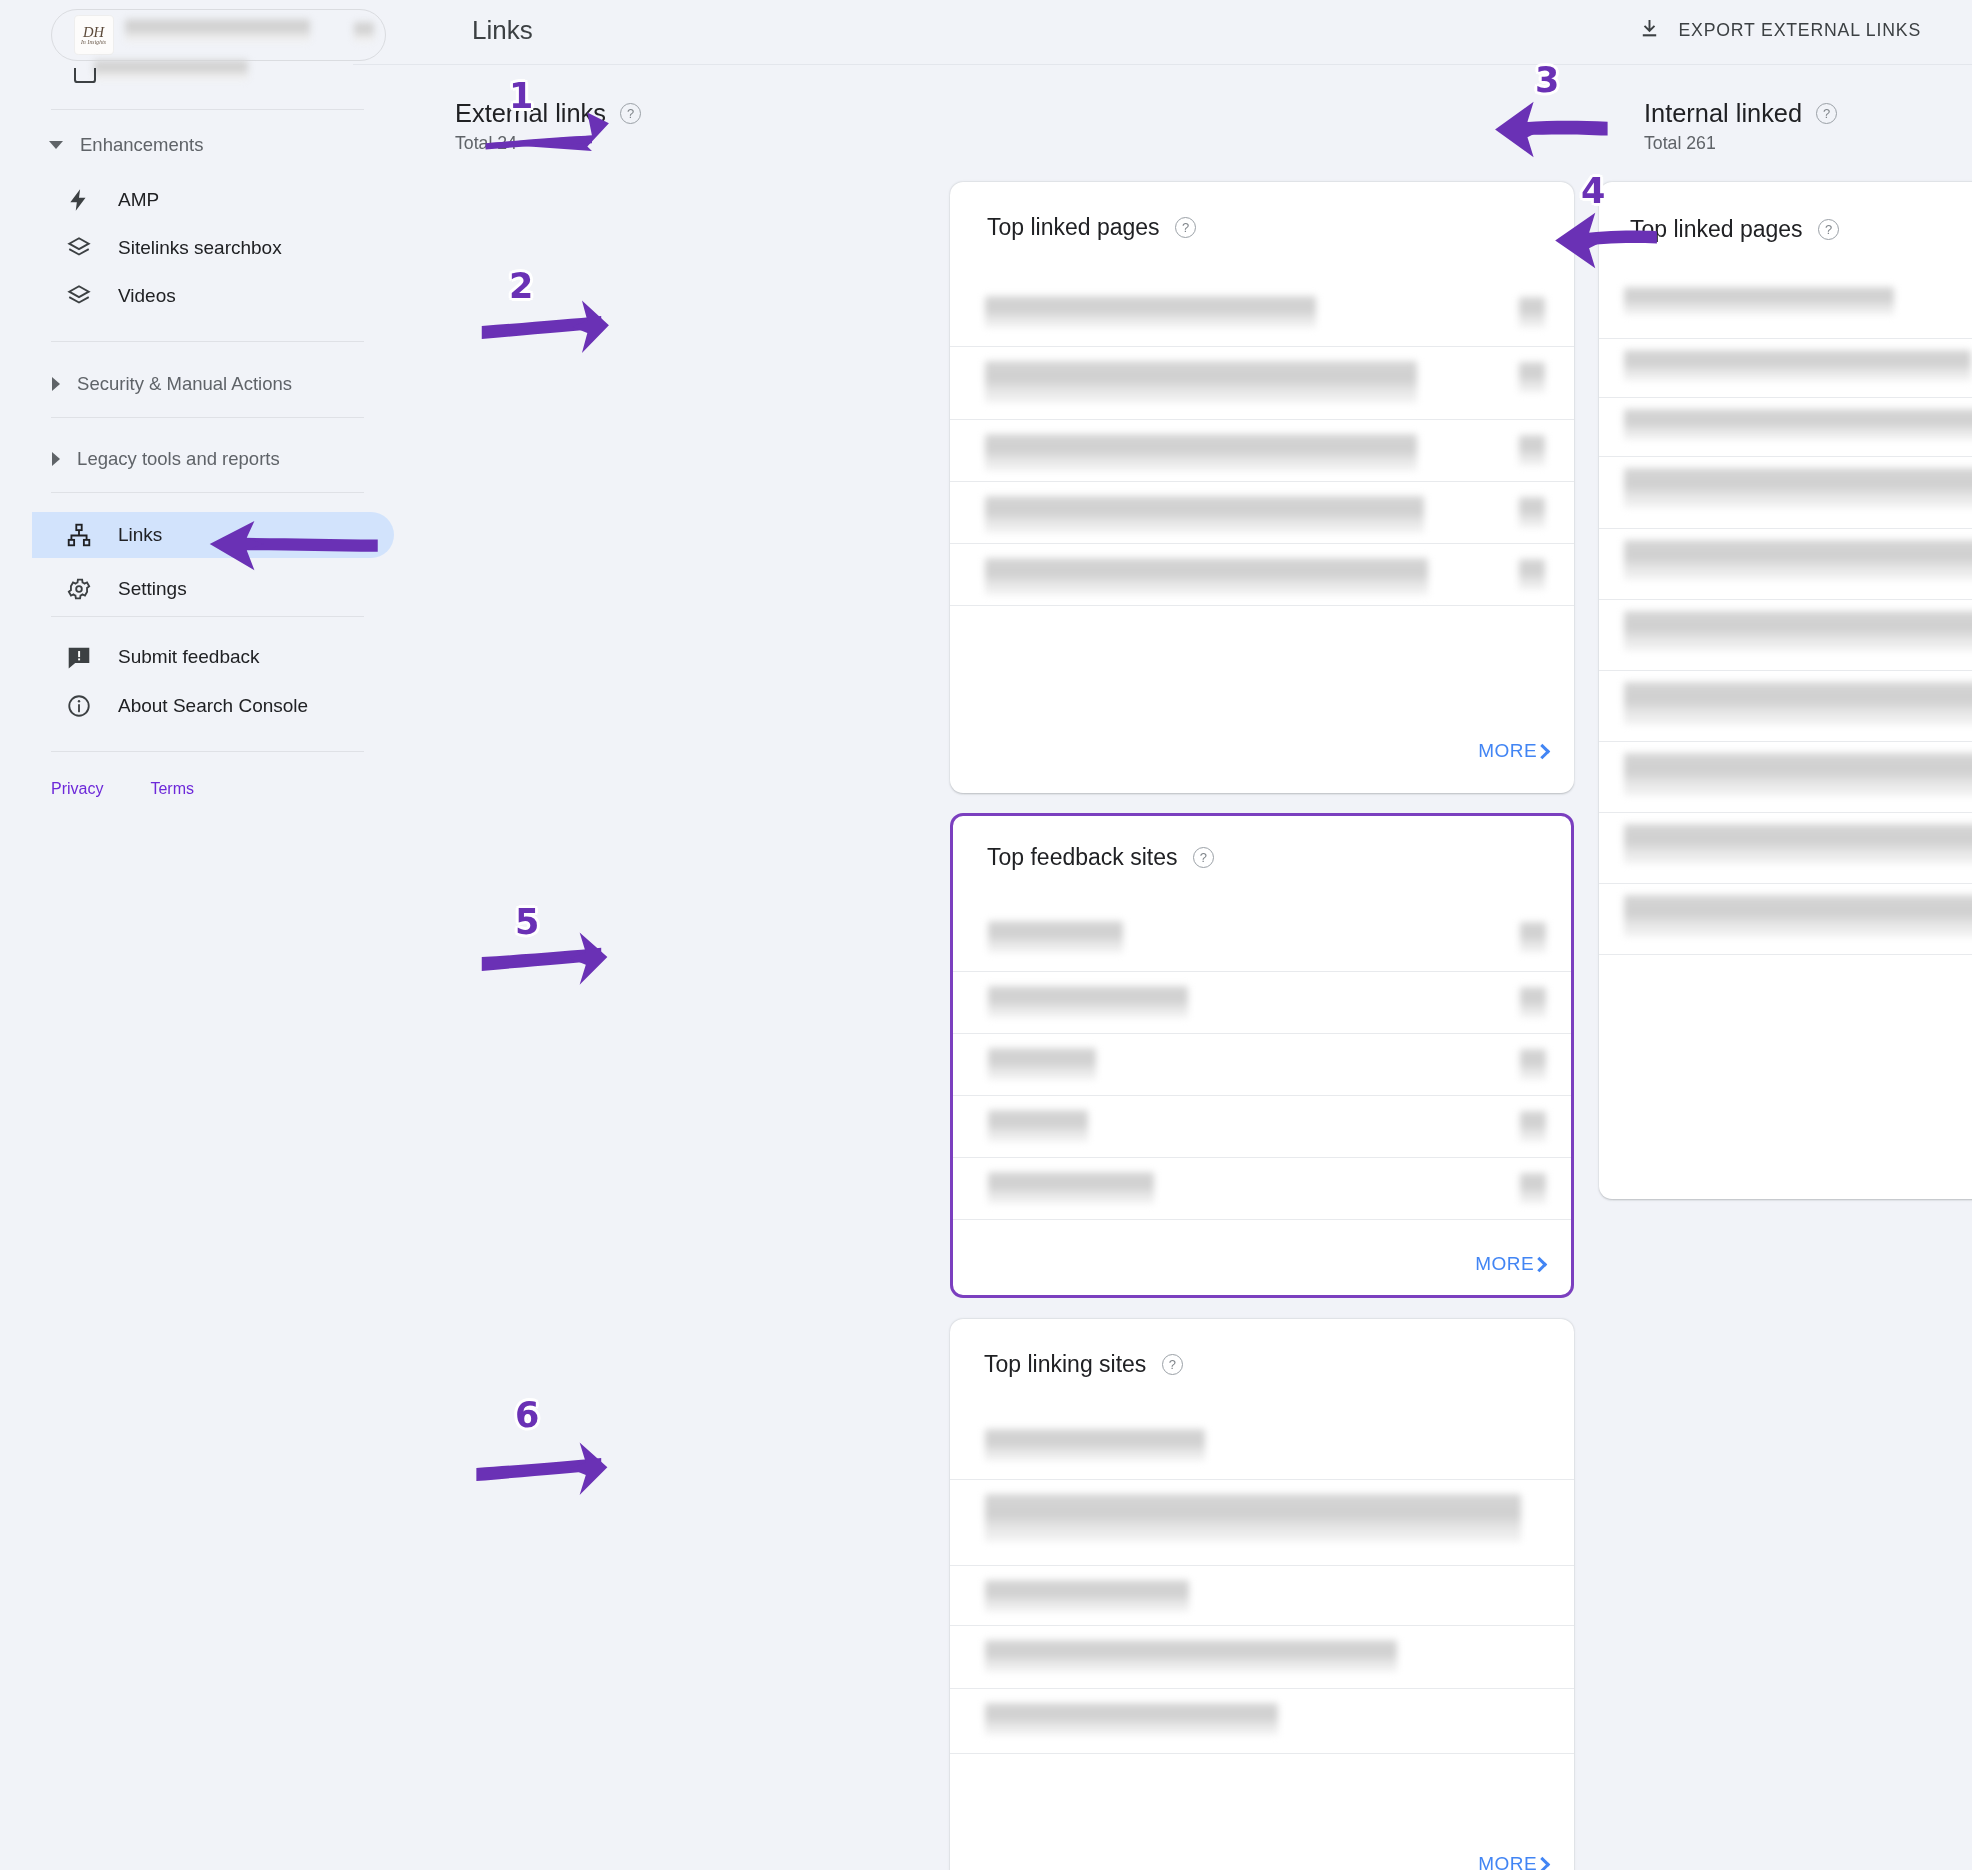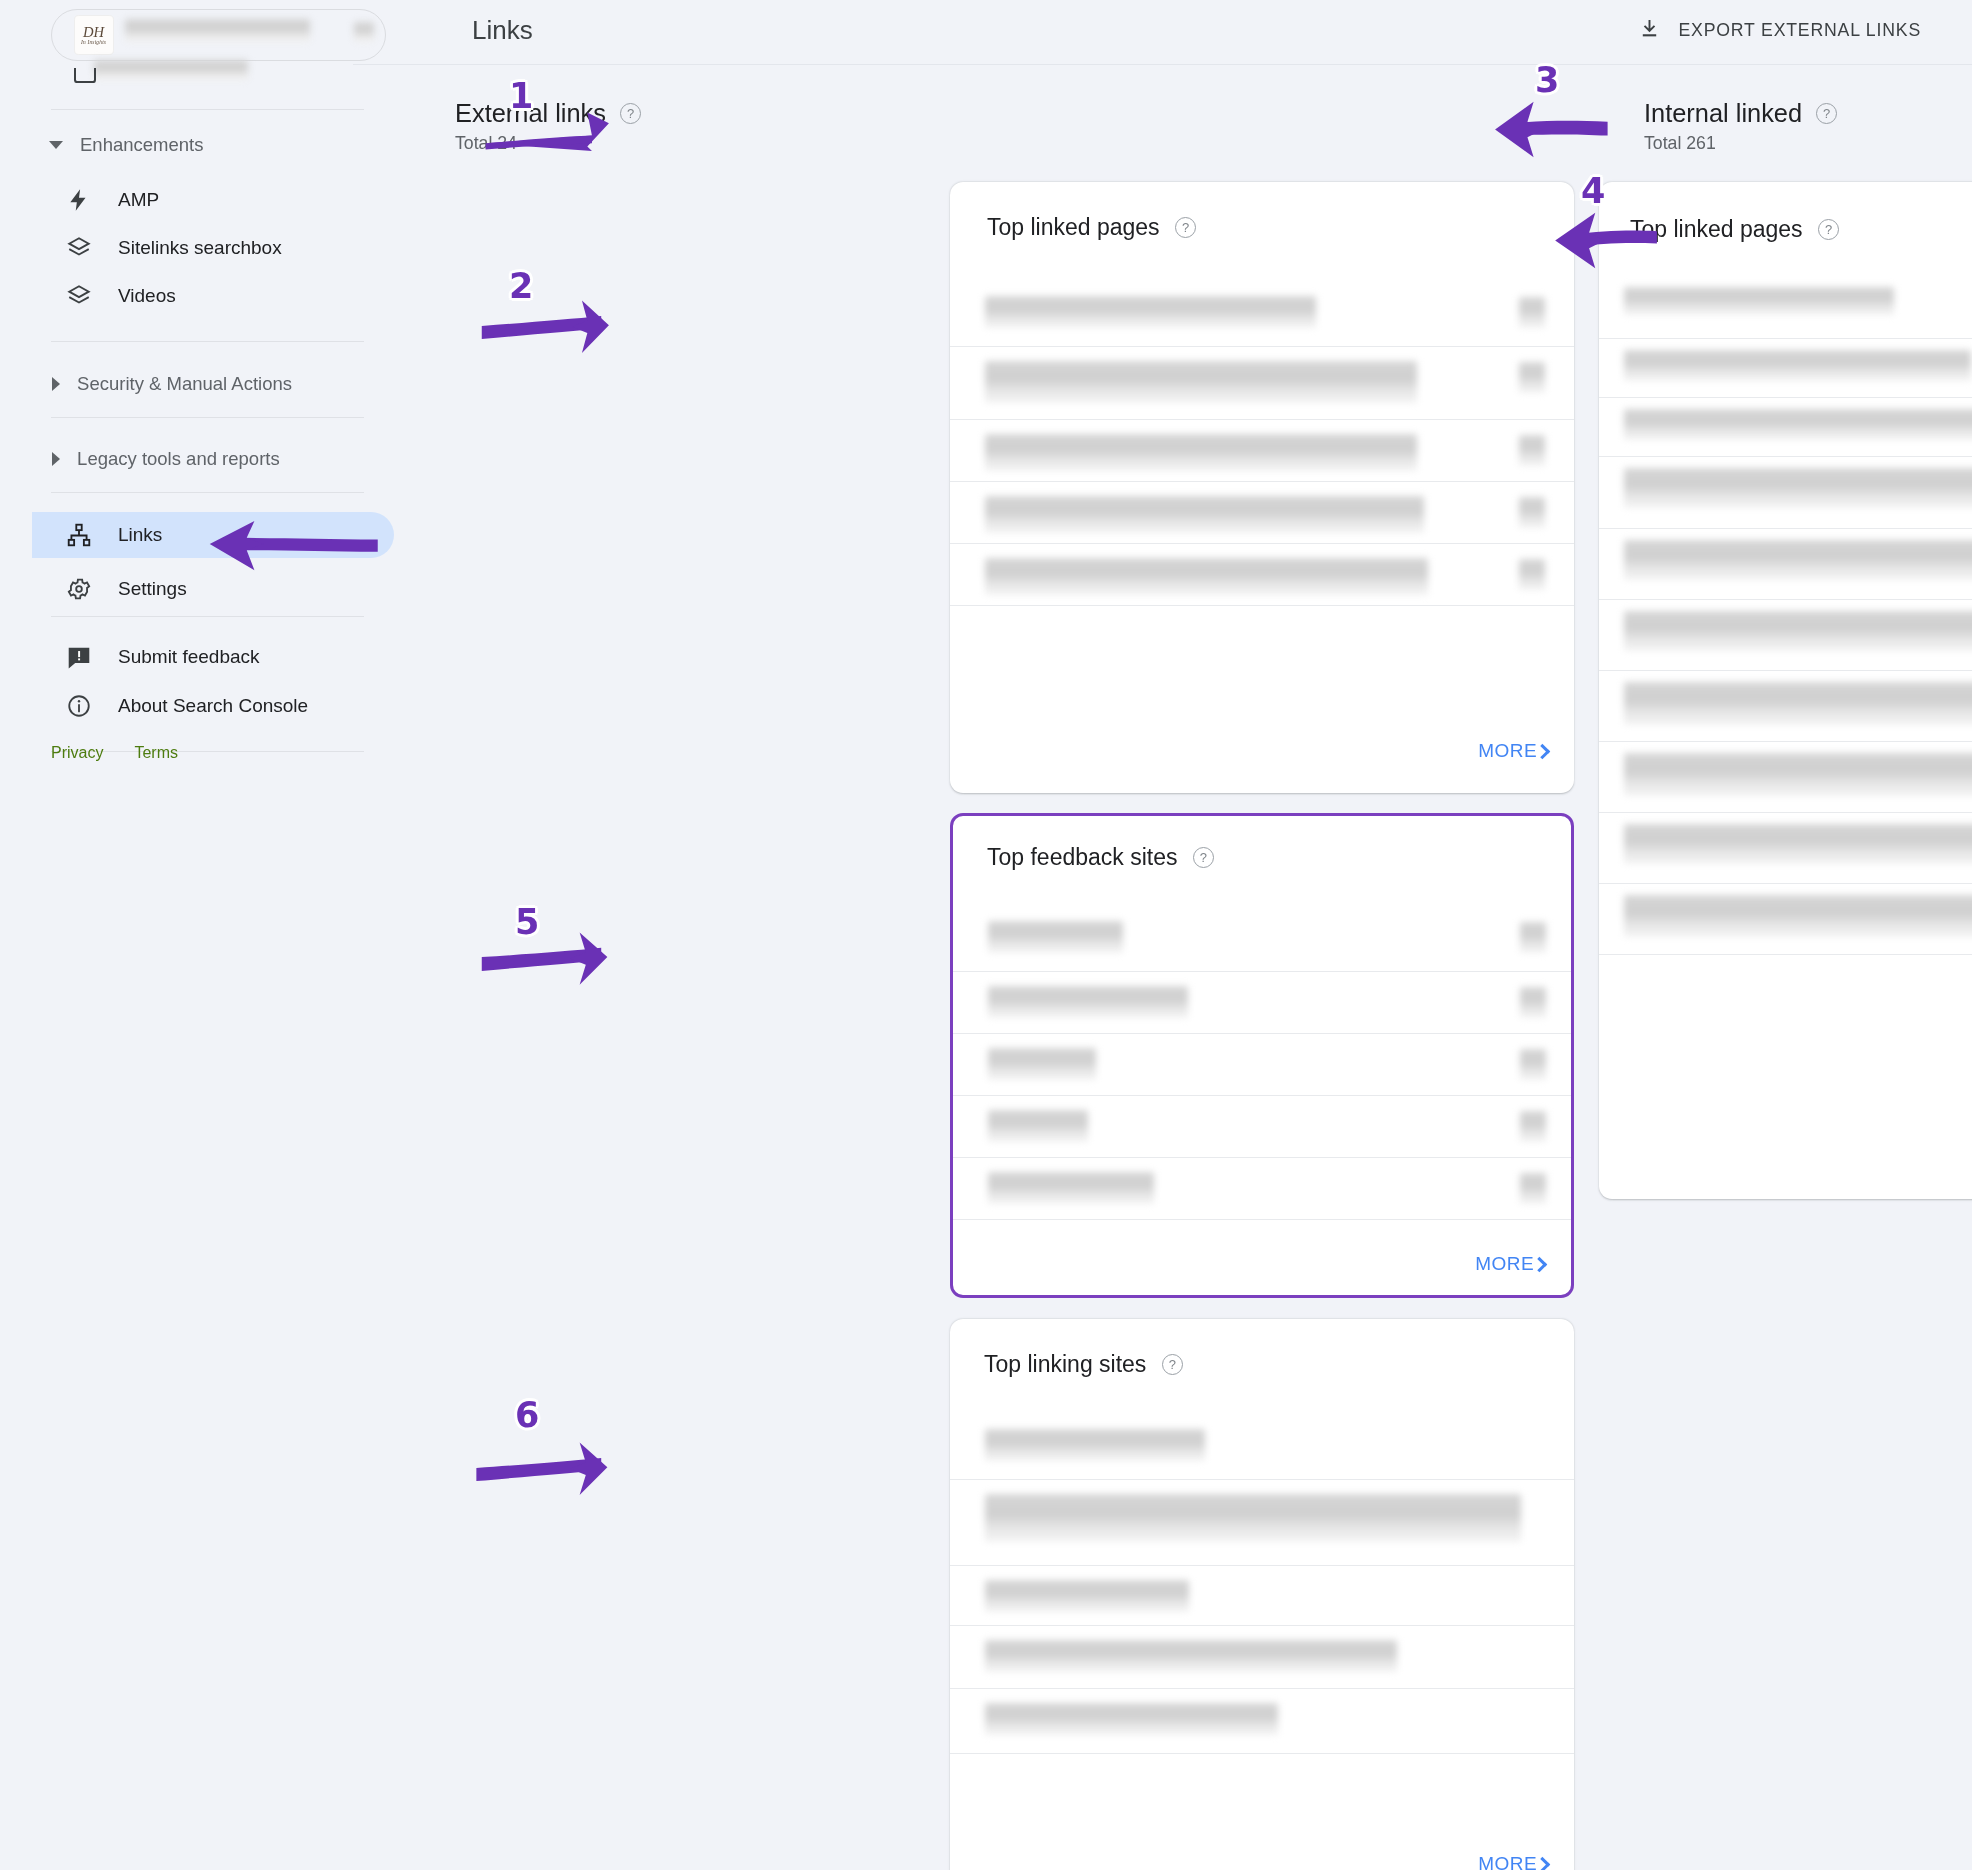--- a/index.html
+++ b/index.html
@@ -65,22 +65,22 @@
   .nav-item .ico {
     width: 29px; height: 29px; margin-left: 32px; margin-right: 25px;
     display: flex; align-items: center; justify-content: center; flex: 0 0 auto;
   }
   .nav-item .lbl { font-size: 19px; color: #202124; white-space: nowrap; }
   .nav-item.active {
     background: #d2e3fc; border-radius: 0 23px 23px 0; width: 362px;
   }
 
   .footer-links {
-    position: absolute; left: 19px; top: 744px; font-size: 16px; color: #4d7c0f;
-    display: flex; gap: 31px;
+    position: absolute; left: 19px; top: 780px; font-size: 16px; color: #6d28d9;
+    display: flex; gap: 47px;
   }
   .footer-links span { cursor: pointer; }
 
   
   .main { position: absolute; left: 353px; top: 0; right: 0; bottom: 0; }
   .page-title {
     position: absolute; left: 119px; top: 15.4px; font-size: 26px; color: #3c4043;
   }
   .export-btn {
     position: absolute; right: 52px; top: 17px;

